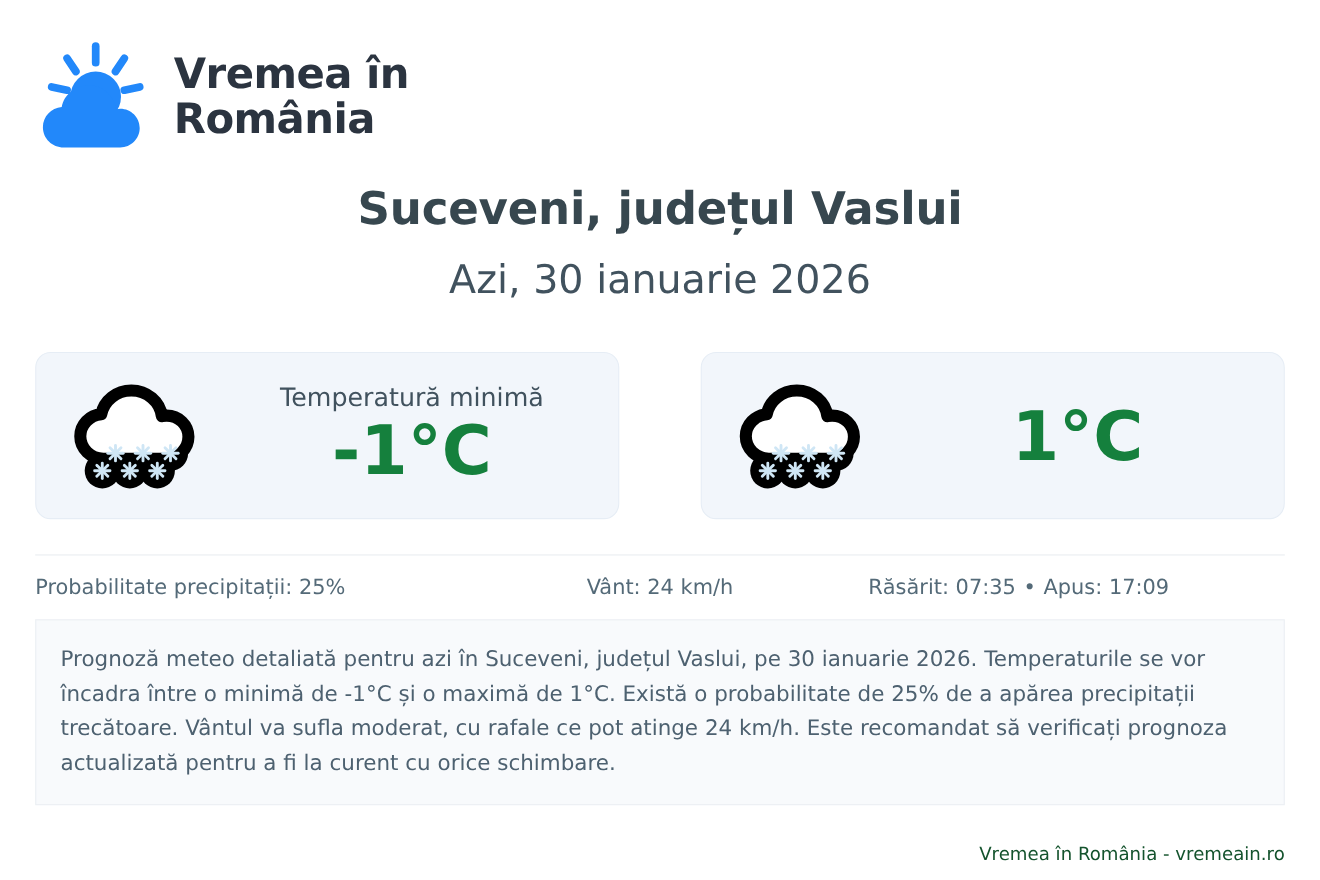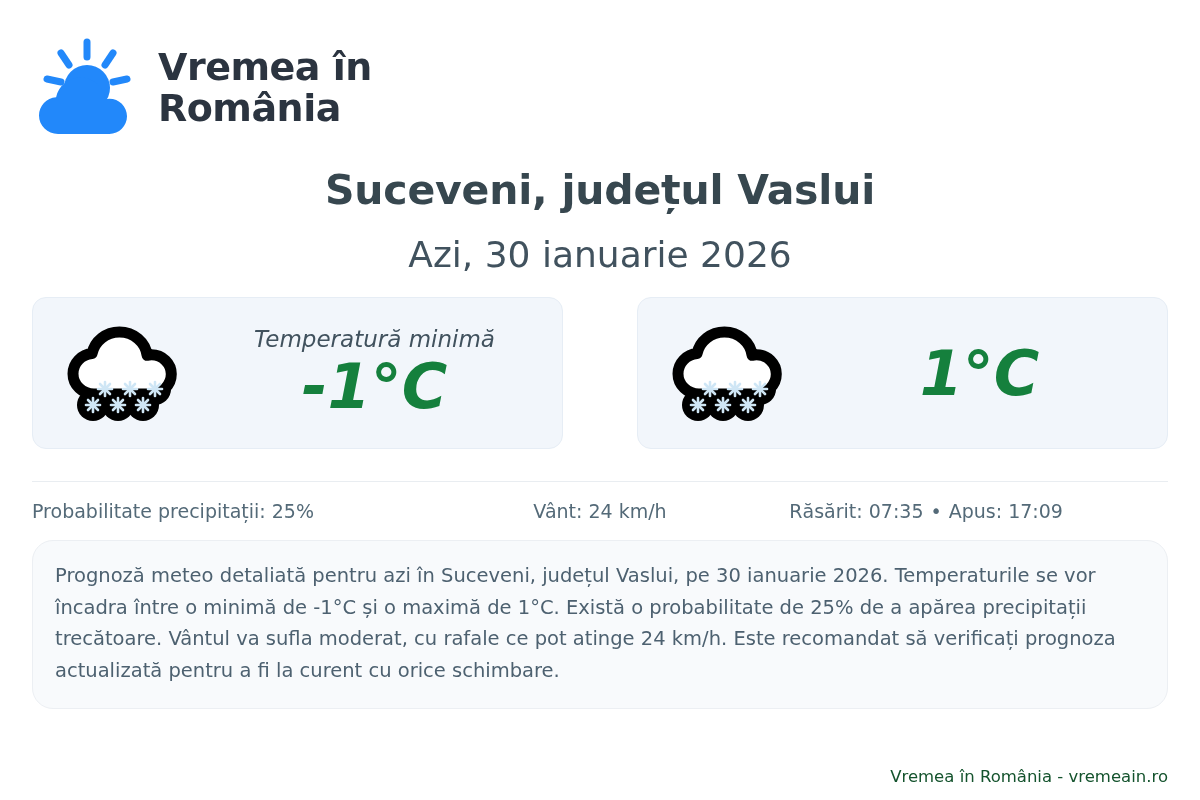--- a/index.html
+++ b/index.html
@@ -61,22 +61,21 @@
     text-align: center;
     font-size: 36px;
     font-weight: 400;
     color: #41525e;
   }
 
   
   .cards {
     display: flex;
     gap: 74px;
-    margin-top: 22px;
-    font-style: italic;
+    margin-top: 45px;
   }
   .temp-card {
     flex: 1 1 0;
     height: 152px;
     background: #f2f6fb;
     border: 1px solid #e6edf5;
     border-radius: 14px;
     display: flex;
     align-items: center;
     padding: 0 16px 0 28px;
@@ -125,21 +124,21 @@
   .stat-left  { flex: 1 1 0; text-align: left; }
   .stat-mid   { flex: 1 1 0; text-align: center; }
   .stat-right { flex: 1 1 0; text-align: left; }
   .dot-sep { padding: 0 7px; color: #546a78; }
 
   
   .description {
     margin-top: 18px;
     background: #f8fafc;
     border: 1px solid #eceff3;
-    border-radius: 21px;
+    border-radius: 0;
     padding: 19px 22px 22px 22px;
     font-size: 19.5px;
     line-height: 1.62;
     color: #4d6170;
   }
 
   
   .footer {
     position: absolute;
     right: 32px;

